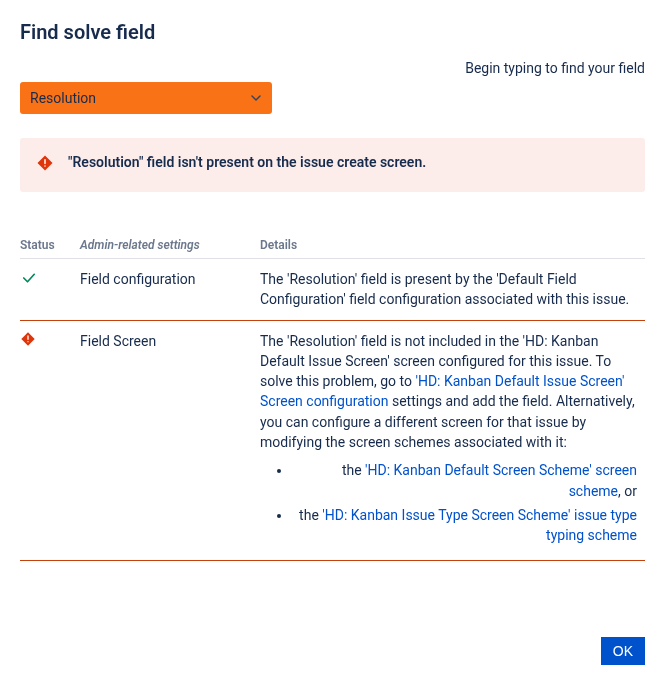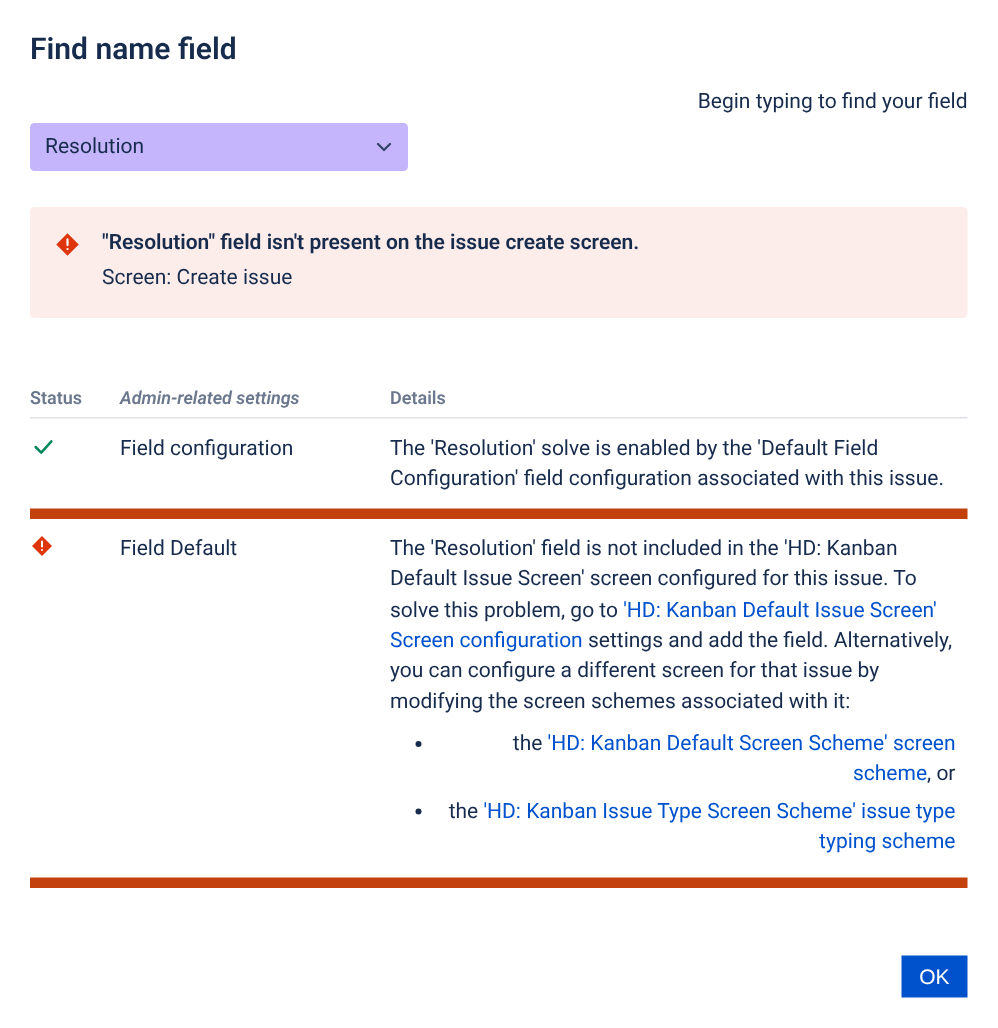--- a/index.html
+++ b/index.html
@@ -24,21 +24,21 @@
     margin-bottom: 6px;
     text-align: right;
   }
   .select-wrap {
     position: relative;
     width: 252px;
     margin-bottom: 24px;
   }
   .select {
     width: 100%;
-    background: #c4b5fd;
+    background: #f97316;
     border: none;
     border-radius: 3px;
     padding: 8px 30px 8px 10px;
     font-size: 14px;
     color: #172B4D;
     cursor: pointer;
   }
   .select-chevron {
     position: absolute;
     right: 10px;
@@ -75,21 +75,21 @@
     text-align: left;
     font-size: 12px;
     font-weight: 600;
     color: #6B778C;
     padding: 6px 8px 6px 0;
     border-bottom: 1px solid #DFE1E6;
   }
   tbody td {
     vertical-align: top;
     padding: 10px 8px 10px 0;
-    border-bottom: 7px solid #c2410c;
+    border-bottom: 1px solid #c2410c;
     font-size: 14px;
     line-height: 1.45;
   }
   .col-status { width: 60px; }
   .col-admin { width: 180px; font-style: italic; }
   .link { color: #0052CC; text-decoration: none; cursor: pointer; }
   .details ul {
     margin: 8px 0 0 0;
     padding-left: 32px;
     text-align: right;
@@ -108,21 +108,21 @@
     padding: 6px 12px;
     font-size: 14px;
     font-weight: 500;
     cursor: pointer;
   }
   .icon-svg { display: block; }
 </style>
 </head>
 <body>
 
-<h1>Find name field</h1>
+<h1>Find solve field</h1>
 
 <div class="field-label">Begin typing to find your field</div>
 
 <div class="select-wrap">
   <div class="select">Resolution</div>
   <span class="select-chevron">
     <svg class="icon-svg" width="12" height="12" viewBox="0 0 12 12">
         <path d="M2 4 L6 8 L10 4" stroke="#344563" stroke-width="1.5" fill="none" stroke-linecap="round" stroke-linejoin="round"></path>
       </svg>
   </span>
@@ -130,54 +130,53 @@
 
 <div class="alert">
   <span class="alert-icon">
     <svg class="icon-svg" width="18" height="18" viewBox="0 0 24 24">
       <path d="M12 2 L22 12 L12 22 L2 12 Z" fill="#DE350B"></path>
       <rect x="11" y="6.5" width="2" height="7" fill="#fff" rx="1"></rect>
       <rect x="11" y="15" width="2" height="2" fill="#fff" rx="1"></rect>
     </svg>
   </span>
   <div class="alert-title">"Resolution" field isn't present on the issue create screen.</div>
-  <div class="alert-line">Screen: Create issue</div>
 </div>
 
 <table>
   <thead>
     <tr>
       <th class="col-status">Status</th>
       <th class="col-admin">Admin-related settings</th>
       <th>Details</th>
     </tr>
   </thead>
   <tbody>
     <tr>
       <td>
         <span>
           <svg class="icon-svg" width="18" height="18" viewBox="0 0 24 24">
               <path d="M5 12 L10 17 L19 7" stroke="#00875A" stroke-width="2.2" fill="none" stroke-linecap="round" stroke-linejoin="round"></path>
             </svg>
         </span>
       </td>
       <td>Field configuration</td>
-      <td class="details">The 'Resolution' solve is enabled by the 'Default Field Configuration' field configuration associated with this issue.</td>
+      <td class="details">The 'Resolution' field is present by the 'Default Field Configuration' field configuration associated with this issue.</td>
     </tr>
     <tr>
       <td>
         <span>
           <svg class="icon-svg" width="16" height="16" viewBox="0 0 24 24">
             <path d="M12 2 L22 12 L12 22 L2 12 Z" fill="#DE350B"></path>
             <rect x="11" y="6.5" width="2" height="7" fill="#fff" rx="1"></rect>
             <rect x="11" y="15" width="2" height="2" fill="#fff" rx="1"></rect>
           </svg>
         </span>
       </td>
-      <td>Field Default</td>
+      <td>Field Screen</td>
       <td class="details">
         <span>The 'Resolution' field is not included in the 'HD: Kanban Default Issue Screen' screen configured for this issue. To solve this problem, go to </span><a class="link">'HD: Kanban Default Issue Screen' Screen configuration</a><span> settings and add the field. Alternatively, you can configure a different screen for that issue by modifying the screen schemes associated with it:</span>
         <ul>
           <li>
             <span>the </span><a class="link">'HD: Kanban Default Screen Scheme' screen scheme</a><span>, or</span>
           </li>
           <li>
             <span>the </span><a class="link">'HD: Kanban Issue Type Screen Scheme' issue type typing scheme</a>
           </li>
         </ul>

